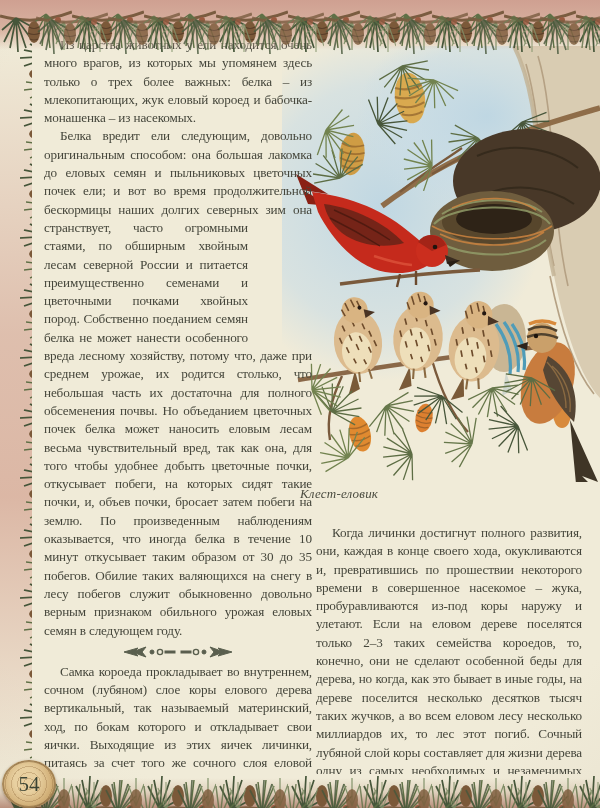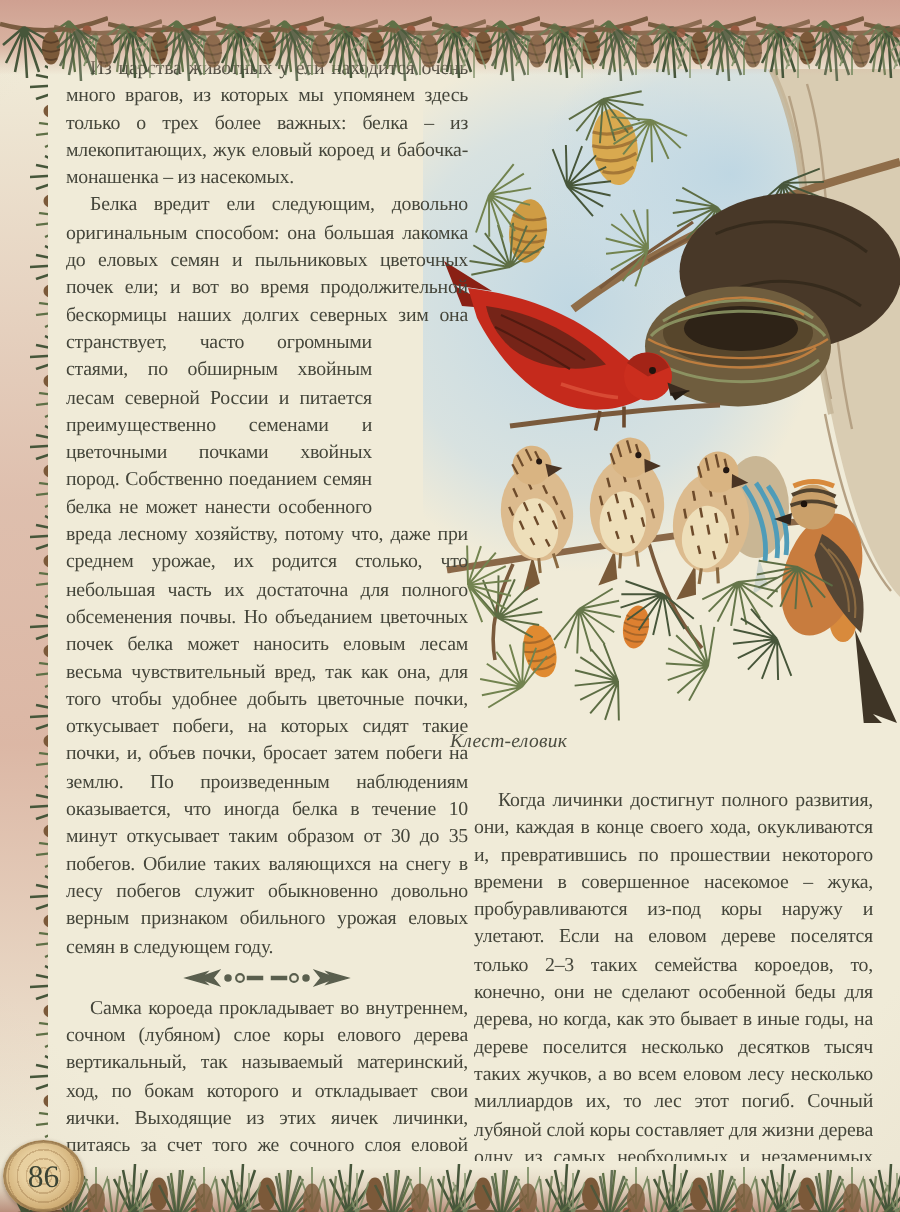--- a/index.html
+++ b/index.html
@@ -257,16 +257,16 @@
           <ellipse cx="34" cy="32" rx="6" ry="11" fill="#7b5939"></ellipse>
           <circle cx="58" cy="20" r="3" fill="#9a5a40"></circle>
         </pattern>
       </defs>
       <rect x="0" y="0" width="600" height="40" fill="url(#firB)"></rect>
       <rect x="0" y="0" width="600" height="40" fill="url(#firB)" transform="translate(30,4)" opacity=".8"></rect>
     </svg>
   </div>
 
   <div class="page-num">
-    <span>86</span>
+    <span>54</span>
   </div>
 
 </div>
 
 </body></html>

